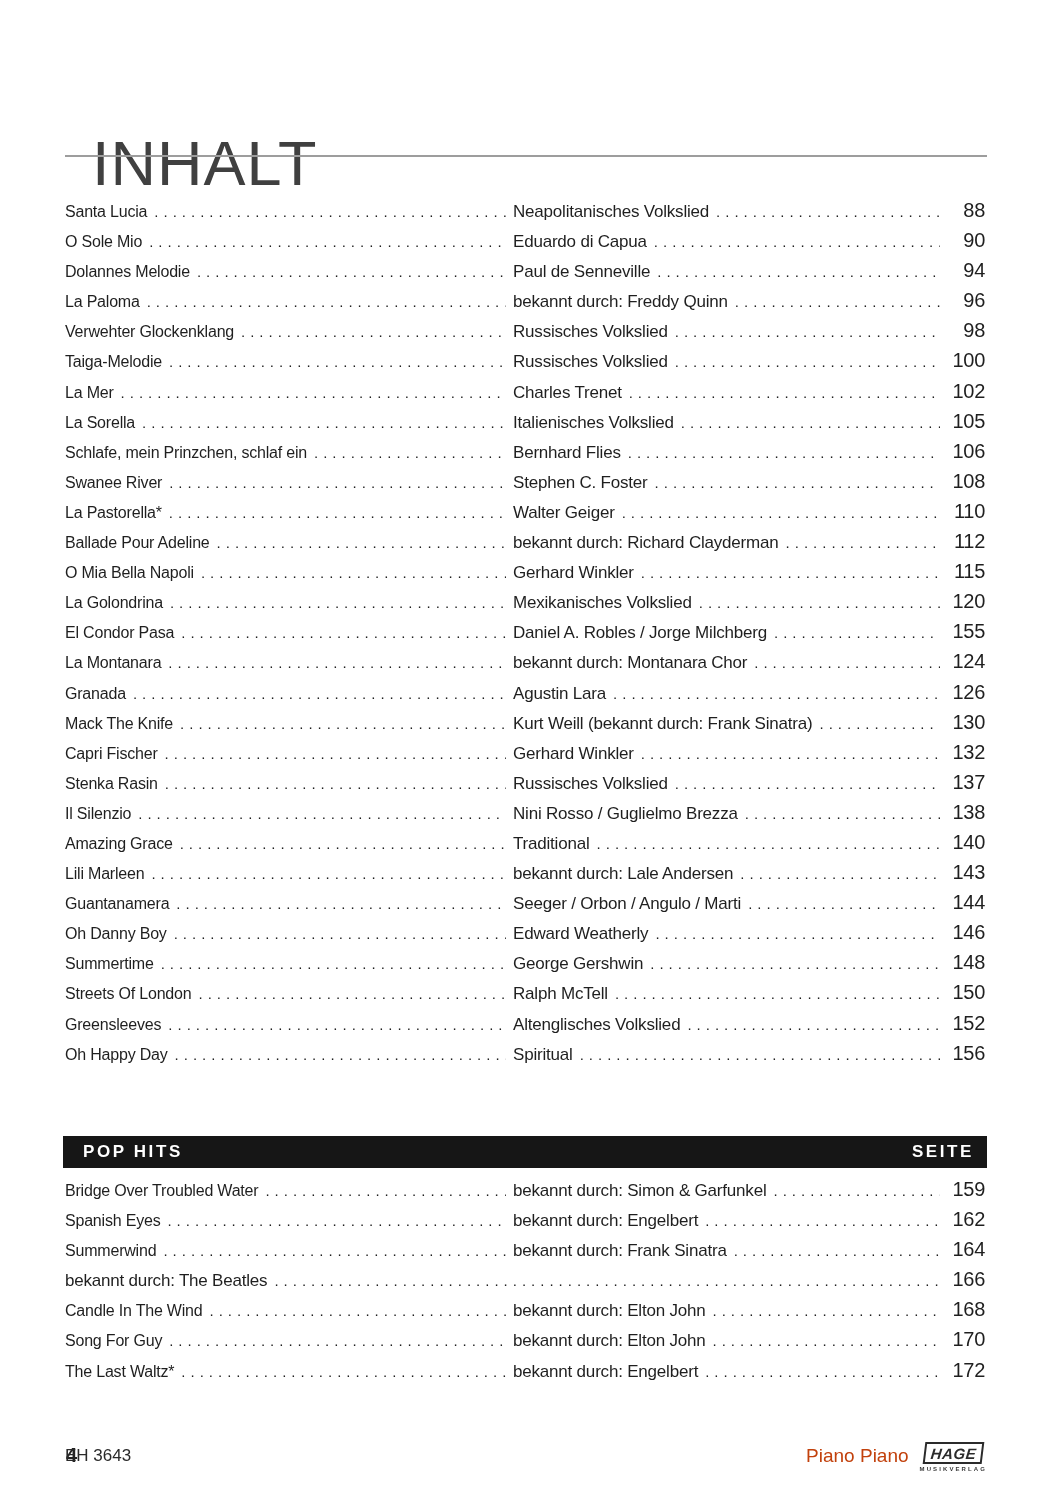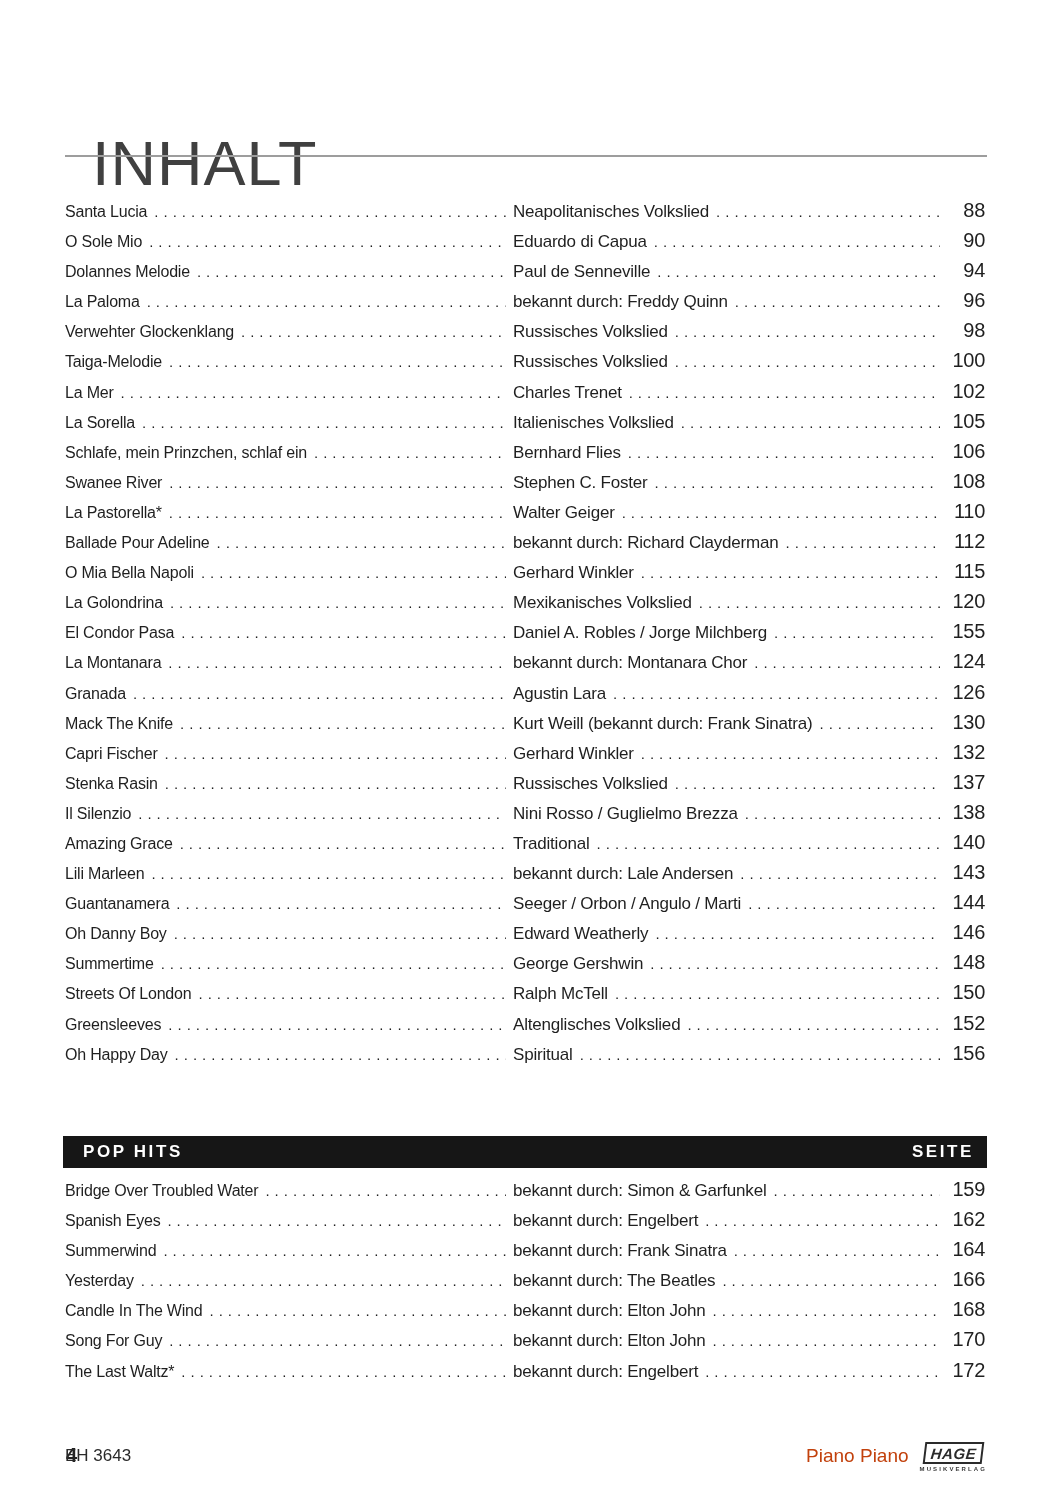--- a/index.html
+++ b/index.html
@@ -523,24 +523,20 @@
     <div class="col-mid">
       <span class="credit">bekannt durch: Frank Sinatra</span>
       <span class="dots"></span>
     </div>
     <div class="col-page">
       <span>164</span>
     </div>
   </div>
 
   <div class="row">
-    <div class="col-left">
-      <span class="song">Yesterday</span>
-      <span class="dots"></span>
-    </div>
     <div class="col-mid">
       <span class="credit">bekannt durch: The Beatles</span>
       <span class="dots"></span>
     </div>
     <div class="col-page">
       <span>166</span>
     </div>
   </div>
 
   <div class="row">

